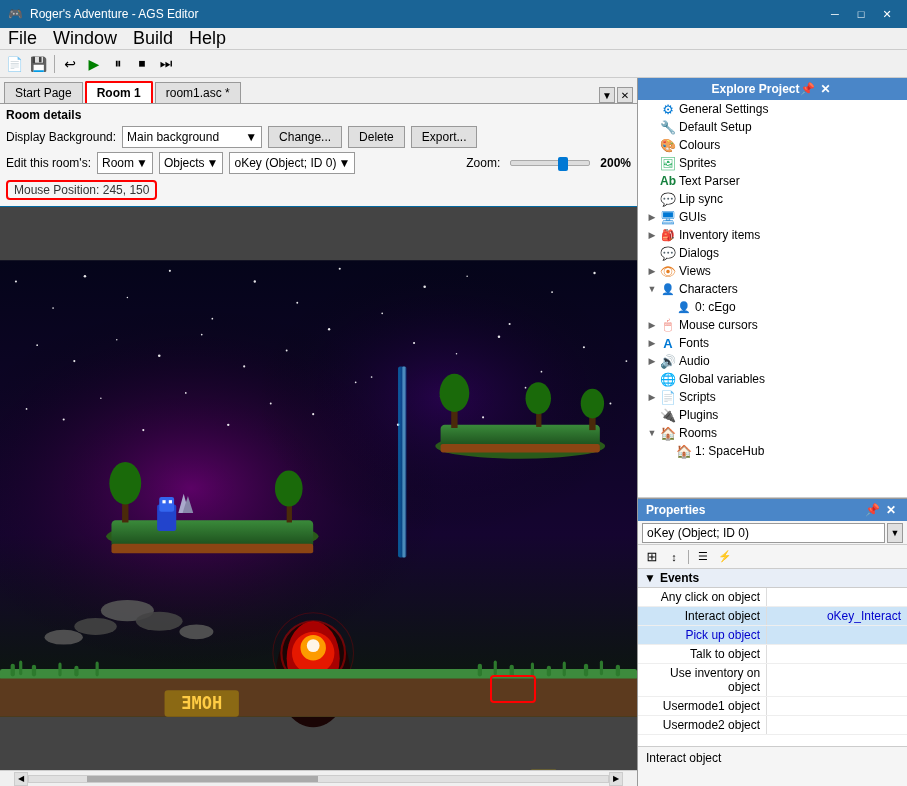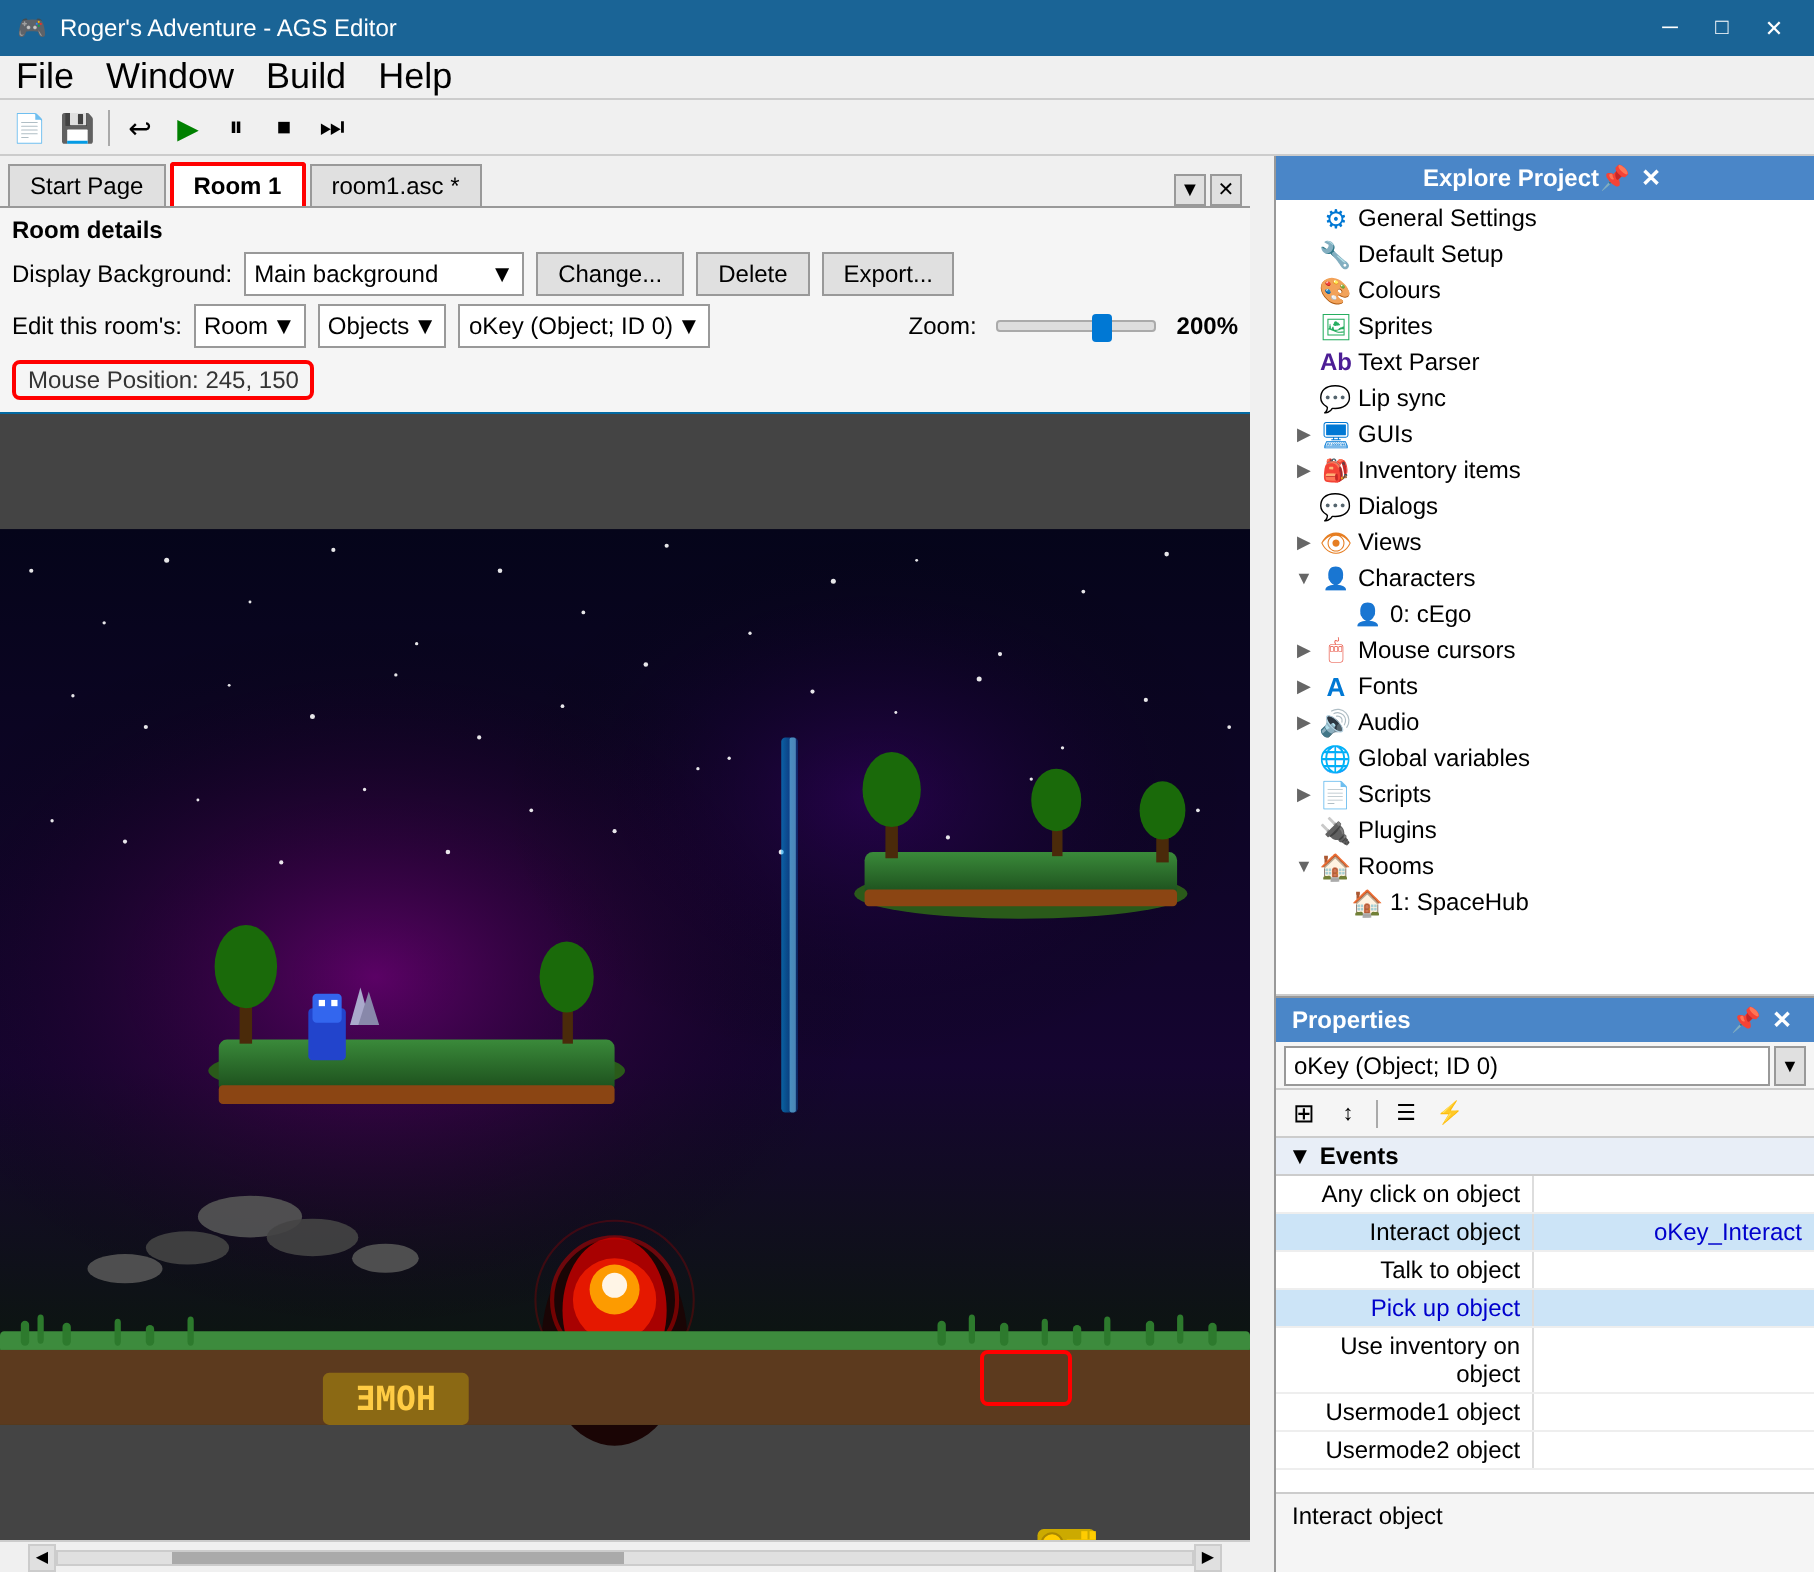--- a/index.html
+++ b/index.html
@@ -15,21 +15,21 @@
     
     .menu-bar { background: #f0f0f0; height: 22px; display: flex; align-items: center; border-bottom: 1px solid #ccc; }
     .menu-item { padding: 2px 8px; cursor: pointer; font-size: 18px; height: 100%; display: flex; align-items: center; }
 
     
     .toolbar { background: #f0f0f0; height: 28px; display: flex; align-items: center; padding: 2px 4px; border-bottom: 1px solid #ccc; gap: 2px; }
     .toolbar-btn { width: 22px; height: 22px; border: 1px solid transparent; background: transparent; cursor: pointer; display: flex; align-items: center; justify-content: center; font-size: 14px; }
     .toolbar-sep { width: 1px; height: 18px; background: #aaa; margin: 0 2px; }
 
     
-    .main-layout { display: flex; height: calc(786px - 28px - 22px - 28px); gap: 12px; }
+    .main-layout { display: flex; height: calc(786px - 28px - 22px - 28px); }
 
     
     .left-panel { flex: 1; display: flex; flex-direction: column; overflow: hidden; }
 
     
     .tab-bar { background: #f0f0f0; display: flex; align-items: flex-end; border-bottom: 1px solid #999; padding-left: 4px; height: 26px; }
     .tab { padding: 3px 10px; border: 1px solid #999; border-bottom: none; background: #e0e0e0; cursor: pointer; font-size: 12px; margin-right: 2px; display: flex; align-items: center; gap: 4px; }
     .tab.active { background: white; font-weight: bold; border-top: 2px solid #333; }
     .tab-controls { margin-left: auto; display: flex; align-items: center; padding-right: 4px; gap: 2px; }
     .tab-arrow { width: 16px; height: 16px; border: 1px solid #999; background: #e0e0e0; cursor: pointer; display: flex; align-items: center; justify-content: center; font-size: 10px; }
@@ -394,21 +394,21 @@
           <span class="tree-icon" style="color:#e74c3c;">🎨</span>
           <span class="tree-label">Colours</span>
         </div>
         <div class="tree-item">
           <span class="tree-expand"> </span>
           <span class="tree-icon" style="color:#27ae60;">🖼</span>
           <span class="tree-label">Sprites</span>
         </div>
         <div class="tree-item">
           <span class="tree-expand"> </span>
-          <span class="tree-icon" style="color:#4c1d95; font-weight:bold; font-size:12px;">Ab</span>
+          <span class="tree-icon" style="color:#15803d; font-weight:bold; font-size:12px;">Ab</span>
           <span class="tree-label">Text Parser</span>
         </div>
         <div class="tree-item">
           <span class="tree-expand"> </span>
           <span class="tree-icon" style="color:#e74c3c;">💬</span>
           <span class="tree-label">Lip sync</span>
         </div>
         <div class="tree-item">
           <span class="tree-expand">▶</span>
           <span class="tree-icon" style="color:#0078d4;">🖥</span>
@@ -514,28 +514,28 @@
         </div>
 
         <div class="props-row">
           <span class="props-key">Any click on object</span>
           <span class="props-val"></span>
         </div>
         <div class="props-row selected">
           <span class="props-key">Interact object</span>
           <span class="props-val">oKey_Interact</span>
         </div>
+        <div class="props-row" style="background:#cce4f7;">
+          <span class="props-key" style="color:#0000cc;">Pick up object</span>
+          <span class="props-val"></span>
+        </div>
         <div class="props-row">
           <span class="props-key">Talk to object</span>
           <span class="props-val"></span>
         </div>
-        <div class="props-row" style="background:#cce4f7;">
-          <span class="props-key" style="color:#0000cc;">Pick up object</span>
-          <span class="props-val"></span>
-        </div>
         <div class="props-row">
           <span class="props-key">Use inventory on object</span>
           <span class="props-val"></span>
         </div>
         <div class="props-row">
           <span class="props-key">Usermode1 object</span>
           <span class="props-val"></span>
         </div>
         <div class="props-row">
           <span class="props-key">Usermode2 object</span>

